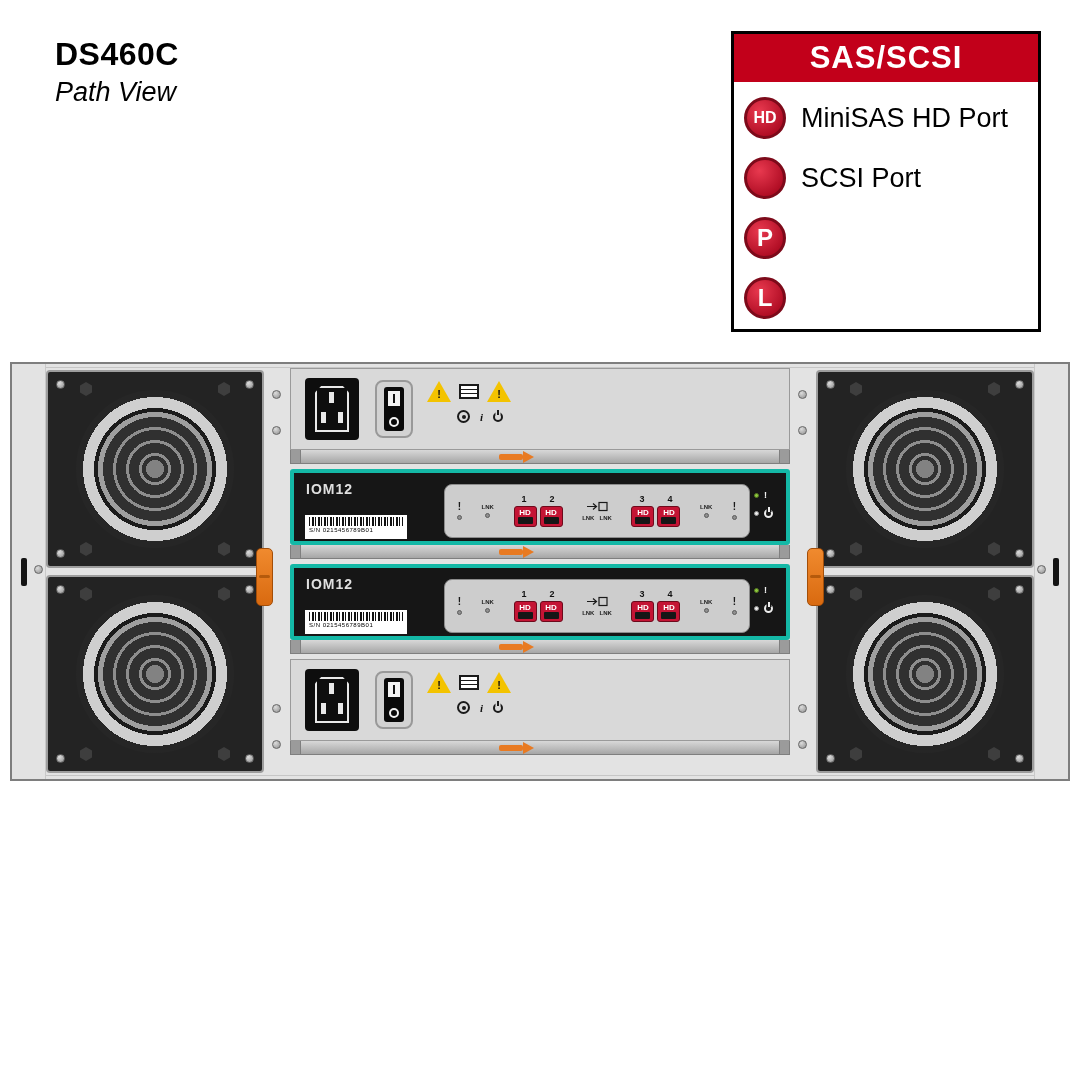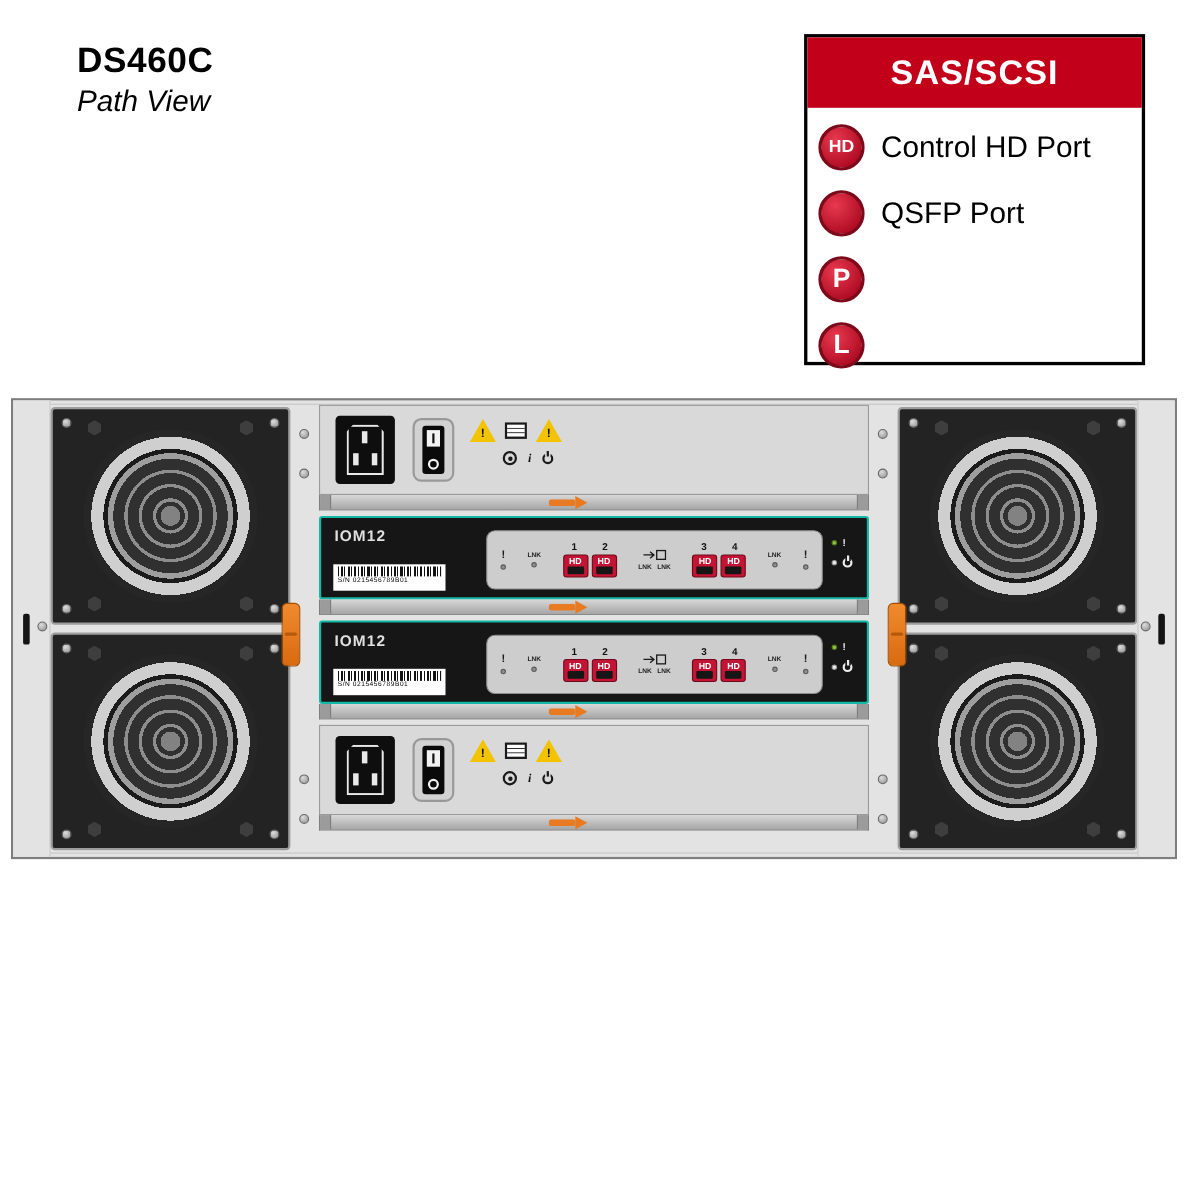--- a/index.html
+++ b/index.html
@@ -1,26 +1,26 @@
 <!DOCTYPE html>
 <html><head>
 <meta charset="utf-8">
 <style>
 *{margin:0;padding:0;box-sizing:border-box}
 body{width:1080px;height:1080px;background:#fff;font-family:"Liberation Sans",sans-serif}
 .page{position:relative;width:1080px;height:1080px;background:#fff;overflow:hidden}
 
 
-.title-block{position:absolute;left:70px;top:36px}
+.title-block{position:absolute;left:55px;top:36px}
 .model{font-size:32px;font-weight:800;color:#000;letter-spacing:.5px}
 .view{font-size:27px;font-style:italic;margin-top:4px;color:#000}
 
 
 .legend{position:absolute;left:731px;top:31px;width:310px;height:301px;border:3px solid #000;background:#fff}
-.legend-header{height:64px;background:#c2001a;color:#fff;font-size:31px;font-weight:bold;display:flex;align-items:center;justify-content:center;letter-spacing:1px}
+.legend-header{height:48px;background:#c2001a;color:#fff;font-size:31px;font-weight:bold;display:flex;align-items:center;justify-content:center;letter-spacing:1px}
 .legend-items{padding:6px 0 0 10px}
 .legend-row{height:60px;display:flex;align-items:center;gap:15px}
 .legend-icon{width:42px;height:42px;border-radius:50%;background:radial-gradient(circle at 35% 30%,#e8394f,#b00d24 75%);border:3px solid #7d0a1a;color:#fff;font-weight:bold;display:flex;align-items:center;justify-content:center;flex:0 0 auto}
 .legend-icon.hd{font-size:16px}
 .legend-icon.letter{font-size:24px}
 .legend-label{font-size:27px;color:#000;white-space:nowrap}
 
 
 .chassis{position:absolute;left:10px;top:362px;width:1060px;height:419px;background:#e3e3e3;border:2px solid #7e7e7e}
 .chassis-inner{position:absolute;inset:3px;border:1px solid #c6c6c6;pointer-events:none}
@@ -58,21 +58,21 @@
 .latch{position:absolute;width:17px;height:58px;background:linear-gradient(#f08a2e,#d96a10);border:1px solid #a34e08;border-radius:5px;top:184px;z-index:3}
 .latch.left{left:244px}
 .latch.right{left:795px}
 .latch::after{content:"";position:absolute;left:2px;right:2px;top:26px;height:3px;background:#b55a0c;border-radius:2px}
 
 .center-col{position:absolute;left:278px;top:4px;width:500px;height:411px;display:flex;flex-direction:column;gap:5px}
 .module{width:500px}
 .psu{height:96px}
 .iom{height:90px}
 .psu-body{position:relative;height:82px;background:#d9d9d9;border:1px solid #9a9a9a}
-.iom-body{position:relative;height:76px;background:#161616;border:2px solid #14b8a6;border-radius:3px}
+.iom-body{position:relative;height:76px;background:#161616;border:4px solid #14b8a6;border-radius:3px}
 
 .handle{position:relative;height:14px;background:linear-gradient(#d8d8d8,#a6a6a6);border:1px solid #7f7f7f;border-top:none}
 .handle .cap{position:absolute;top:0;width:10px;height:100%;background:#9b9b9b}
 .handle .cap.left{left:0;border-right:1px solid #7f7f7f}
 .handle .cap.right{right:0;border-left:1px solid #7f7f7f}
 .handle .wedge-tail{position:absolute;left:208px;top:4px;width:24px;height:6px;background:#e87a22;border-radius:2px}
 .handle .wedge{position:absolute;left:232px;top:1px;width:0;height:0;border-left:11px solid #e87a22;border-top:6px solid transparent;border-bottom:6px solid transparent}
 
 
 .inlet{position:absolute;left:14px;top:9px;width:54px;height:62px;background:#0e0e0e;border-radius:4px}
@@ -133,25 +133,25 @@
   <div class="title-block">
     <div class="model">DS460C</div>
     <div class="view">Path View</div>
   </div>
 
   <div class="legend">
     <div class="legend-header">SAS/SCSI</div>
     <div class="legend-items">
       <div class="legend-row">
         <span class="legend-icon hd">HD</span>
-        <span class="legend-label">Control HD Port</span>
+        <span class="legend-label">MiniSAS HD Port</span>
       </div>
       <div class="legend-row">
         <span class="legend-icon"></span>
-        <span class="legend-label">QSFP Port</span>
+        <span class="legend-label">SCSI Port</span>
       </div>
       <div class="legend-row">
         <span class="legend-icon letter">P</span>
       </div>
       <div class="legend-row">
         <span class="legend-icon letter">L</span>
       </div>
     </div>
   </div>
 

